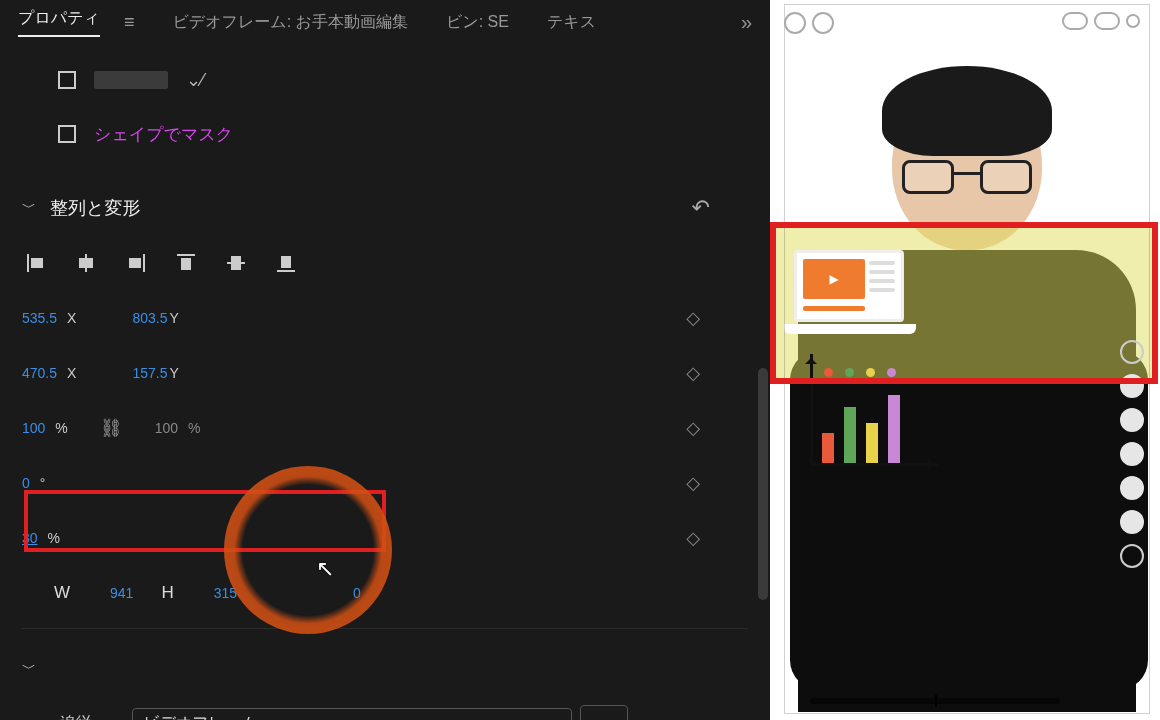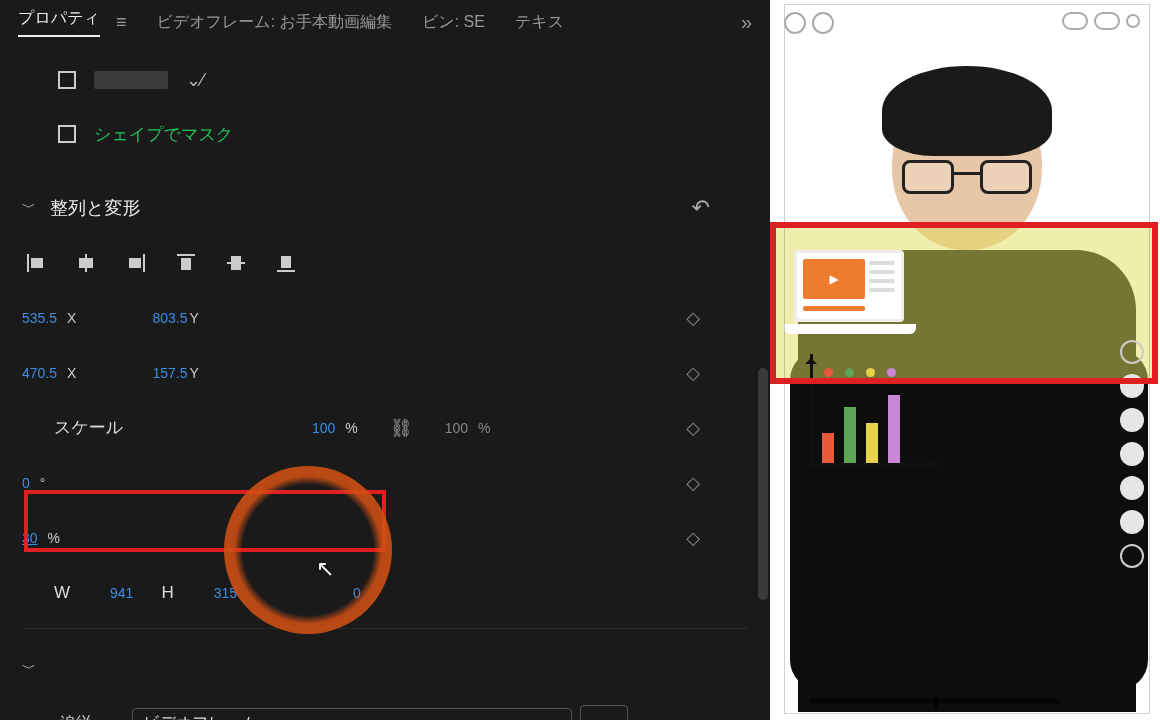--- a/index.html
+++ b/index.html
@@ -1,41 +1,41 @@
 <!DOCTYPE html>
 <html><head>
 <meta charset="utf-8">
 <style>
 *{margin:0;padding:0;box-sizing:border-box;font-family:"Hiragino Kaku Gothic Pro","Meiryo",sans-serif}
 body{background:#1a1a1a;color:#ccc;font-size:14px;width:1160px;height:720px;overflow:hidden;position:relative}
 .app{display:flex;height:100%}
 .panel{flex:0 0 770px;background:#1a1a1a;position:relative}
 .preview{flex:1;background:#fff;position:relative;overflow:hidden}
-.tabs{display:flex;align-items:center;gap:30px;padding:8px 18px;font-size:16px}
+.tabs{display:flex;align-items:center;gap:38px;padding:8px 18px;font-size:16px}
 .tab{color:#999;cursor:pointer;white-space:nowrap}
 .tab.active{color:#eee;border-bottom:2px solid #eee;padding-bottom:6px}
 .tab-menu{color:#999;font-size:18px;margin-left:-14px}
 .tabs-more{color:#999;font-size:20px;margin-left:auto}
 .body{padding:8px 22px 0 22px}
 .row{display:flex;align-items:center;min-height:54px}
 .sq-icon{width:18px;height:18px;border:2px solid #ccc;margin-right:18px;margin-left:36px;flex-shrink:0}
 .pill{width:74px;height:18px;background:#3b3b3b;border-radius:2px}
 .check-angle{margin-left:18px;color:#bbb;font-size:18px}
-.label-shape{color:#22c55e;font-size:17px}
+.label-shape{color:#d946ef;font-size:17px}
 .sec-toggle{color:#bbb;margin-right:12px;font-size:14px;width:16px}
 .sec-title{color:#eee;font-size:18px;font-weight:500}
 .reset{margin-left:auto;margin-right:38px;color:#aaa;font-size:22px}
 .prop-row{display:flex;align-items:center;height:55px}
 .prop-label{width:290px;padding-left:32px;color:#ddd;font-size:17px}
 .vals{display:flex;align-items:center;gap:8px;flex:1}
 .blue{color:#3a8ee6}
 .blue.ul{text-decoration:underline}
 .unit{color:#ccc;margin-left:2px}
 .grey{color:#888}
-.val2{margin-left:68px;display:flex;align-items:flex-start}
+.val2{margin-left:48px;display:flex;align-items:flex-start}
 .link-icon{color:#aaa;margin:0 24px;font-size:18px}
 .kf{margin-left:auto;margin-right:48px;color:#888;font-size:18px}
 .align-icons{display:flex;gap:30px;margin-left:4px}
 .align-icons svg{width:20px;height:20px}
 .wh{display:flex;align-items:center;gap:28px;padding-left:32px}
 .wh .lab{color:#ddd;font-size:17px;margin-right:12px}
 .sub-label{color:#ccc;font-size:16px;margin-left:38px;margin-right:24px}
 .select{display:flex;align-items:center;justify-content:space-between;background:transparent;border:1px solid #555;border-radius:4px;padding:4px 10px;color:#ddd;font-size:16px;min-width:440px}
 .select-chev{color:#aaa;font-size:14px}
 .extra-btn{border:1px solid #555;border-radius:4px;width:48px;height:36px;margin-left:8px;display:flex;align-items:center;justify-content:center;color:#aaa}
@@ -171,21 +171,20 @@
             <span class="unit">X</span>
           <span class="val2">
               <span class="blue">157.5</span>
               <span class="unit">Y</span>
             </span>
         </div>
         <span class="kf">◇</span>
       </div>
 
       <div class="prop-row">
-        <div class="prop-label">スケール</div>
         <div class="vals">
           <span class="blue">100</span>
             <span class="unit">%</span>
           <span class="link-icon">⛓</span>
           <span class="grey">100</span>
             <span class="grey" style="margin-left:2px">%</span>
         </div>
         <span class="kf">◇</span>
       </div>
 

